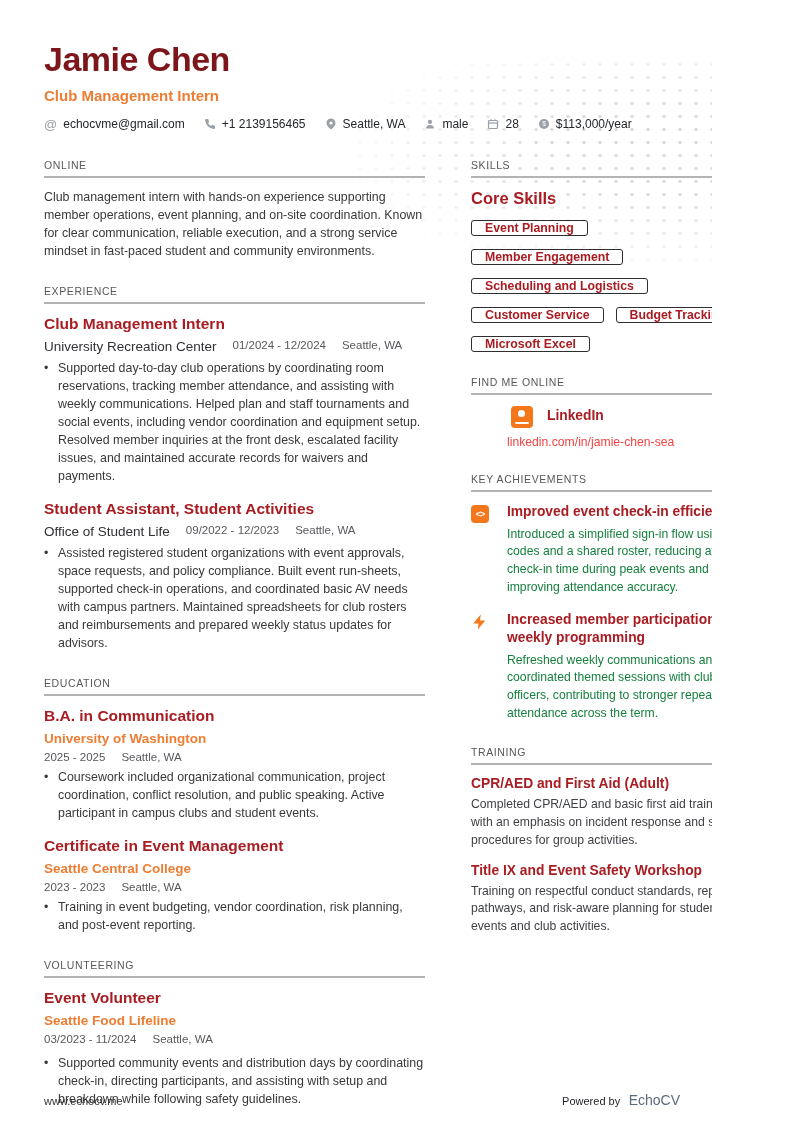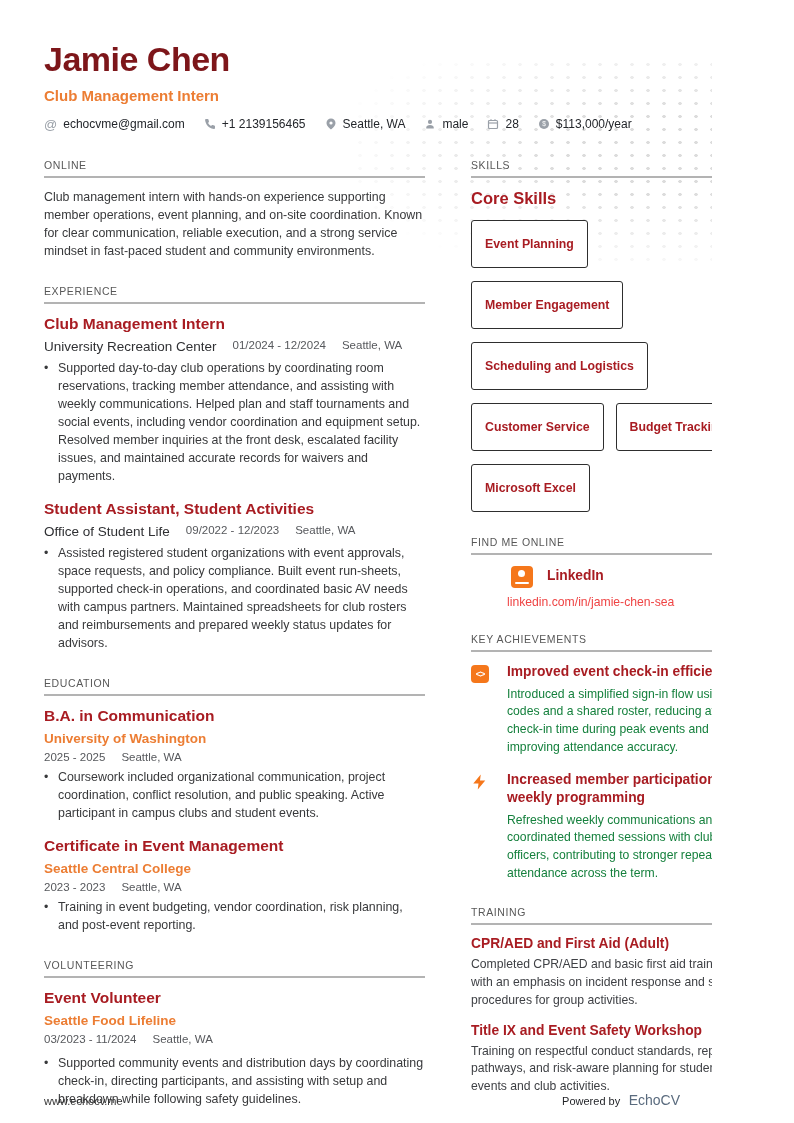--- a/index.html
+++ b/index.html
@@ -43,21 +43,21 @@
   .bullet { display:flex; margin-top:2px; }
   .bullet .dot { width:14px; flex:0 0 14px; color:#38393b; font-size:12.4px; line-height:1.45; }
   .bullet .btxt { flex:1; font-size:12.4px; line-height:1.45; color:#38393b; }
 
   .exp-item { margin-bottom:14px; }
   .edu-item { margin-bottom:14px; }
 
   
   .skills-group-title { font-size:16.5px; font-weight:bold; color:#A81C22; margin:2px 0 12px 0; }
   .chips { display:flex; flex-wrap:wrap; gap:13px 12px; }
-  .chip { border:1.5px solid #2e2e2e; border-radius:3px; padding:16px 13px;
+  .chip { border:1.5px solid #2e2e2e; border-radius:3px; padding:0 13px;
           font-size:12.3px; font-weight:bold; color:#A81C22; background:#fff; }
 
   .link-item { display:flex; align-items:flex-start; gap:14px;padding-left:40px; }
   .link-label { font-size:13.8px; font-weight:bold; color:#A81C22; margin-top:2px; }
   .link-url { font-size:12.2px; color:#ef4444; margin:7px 0 0 36px; }
   .li-icon { width:22px; height:22px; border-radius:4px; background:#F5771B; position:relative; flex:0 0 22px; }
   .li-icon .c { position:absolute; top:4px; left:7px; width:7px; height:7px; border-radius:50%; background:#fff; }
   .li-icon .l { position:absolute; bottom:4px; left:4px; width:14px; height:2.5px; border-radius:1px; background:#fff; }
 
   .ach-item { display:grid; grid-template-columns:24px 1fr; column-gap:12px; margin-bottom:15px; }

